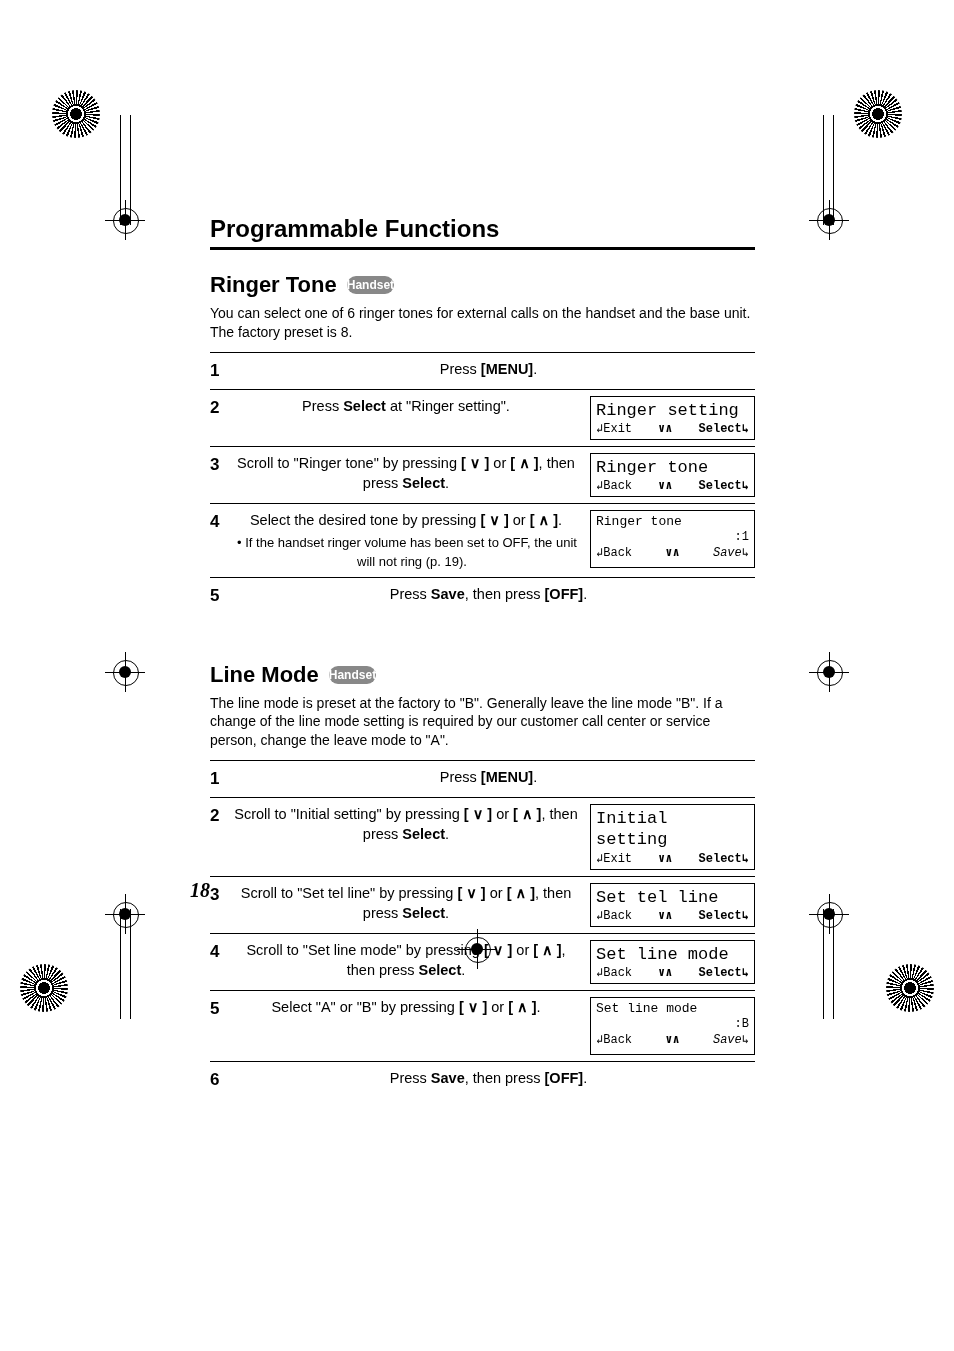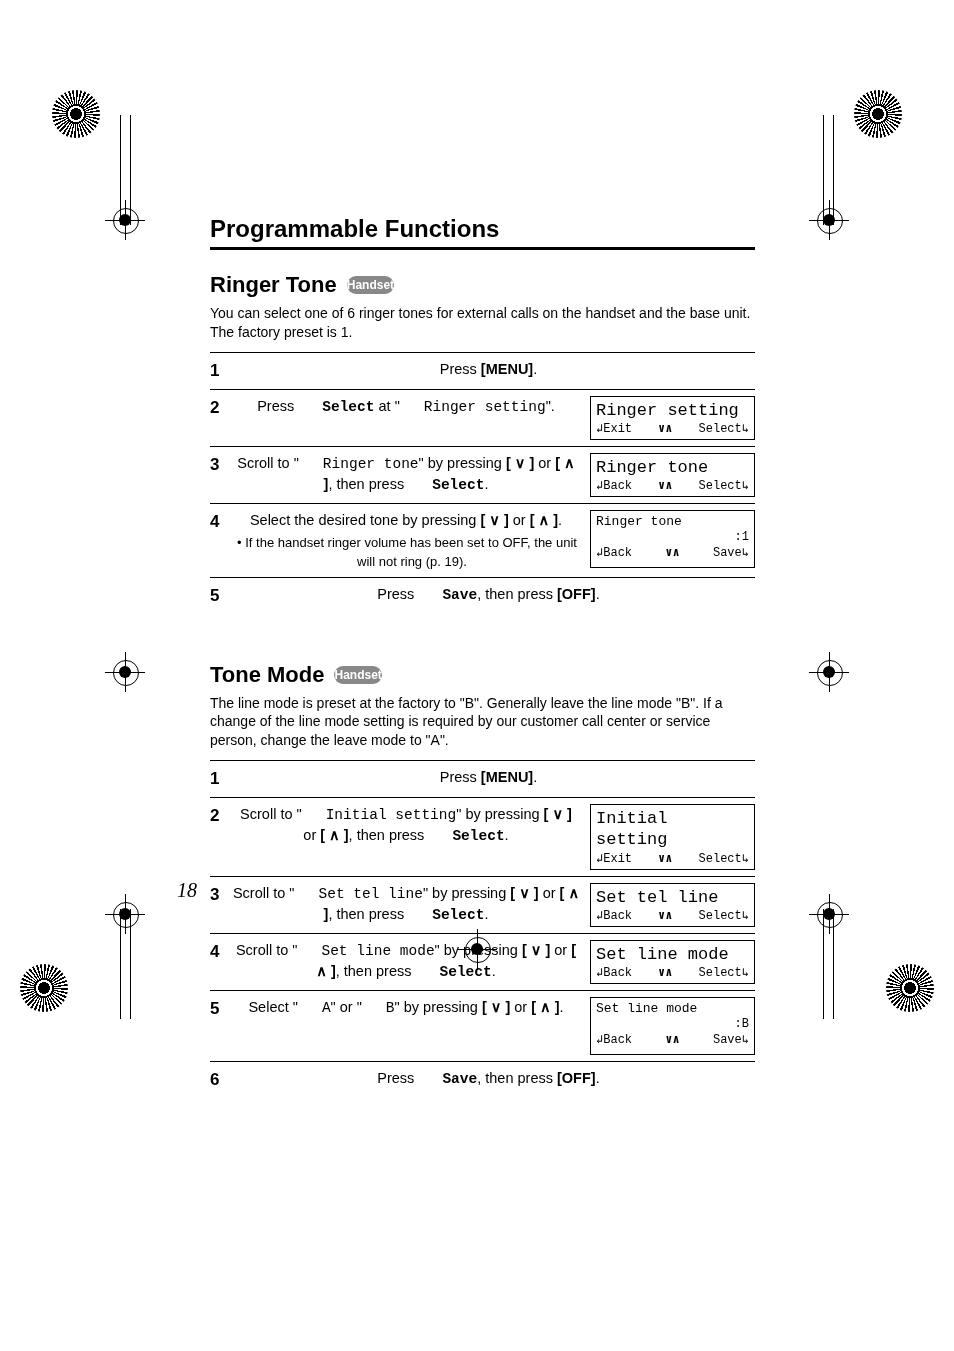--- a/index.html
+++ b/index.html
@@ -42,34 +42,34 @@
   .section-title{display:flex;align-items:center;gap:10px;margin:22px 0 6px 0;}
   .section-title h2{font-size:22px;font-weight:bold;margin:0;}
   .badge{background:#888;color:#fff;font-size:12px;font-weight:bold;padding:2px 0;border-radius:11px;}
   p.intro{font-size:14px;margin:4px 0 10px 0;line-height:1.35;}
 
   .steps{width:100%;}
   .step{display:flex;align-items:flex-start;border-top:1px solid #000;padding:6px 0 6px 0;}
   .step:last-child{border-bottom:none;}
   .num{font-size:17px;font-weight:bold;width:22px;flex:none;line-height:1.4;}
   .txt{flex:1;font-size:14.5px;line-height:1.4;padding-right:10px;text-align:center;}
-  .txt .mono{font-family:Liberation Mono, monospace;margin-left:24px;}
+  .txt .mono{font-family:Liberation Sans, sans-serif;}
   .txt .bold{font-weight:bold;}
   .sub{font-size:13px;margin:4px 0 0 12px;text-indent:-10px;}
   .screen{flex:none;width:165px;border:1.5px solid #000;font-family:"Courier New",monospace;font-size:13px;padding:3px 5px 2px 5px;box-sizing:border-box;line-height:1.25;}
   .screen.tall{min-height:58px;}
   .screen .title-line{font-size:17px;letter-spacing:0px;}
   .screen .title-line.small{font-size:13px;}
   .screen .foot{display:flex;justify-content:space-between;font-size:12px;margin-top:1px;}
-  .screen .foot .r{font-weight:normal;}
-  .screen .foot .r.plain{font-weight:normal;}
+  .screen .foot .r{font-weight:bold;}
+  .screen .foot .r.plain{font-weight:normal;font-style:italic;}
   .screen .mid{text-align:right;font-size:12px;}
   .arrows{font-weight:bold;}
 
-  .pagenum{position:absolute;left:177px;bottom:232px;font-style:italic;font-weight:normal;font-family:"Times New Roman",serif;font-size:20px;}
+  .pagenum{position:absolute;left:190px;bottom:232px;font-style:italic;font-weight:bold;font-family:"Times New Roman",serif;font-size:20px;}
 </style>
 </head>
 <body>
 
 <div class="page">
 
   <div class="regmark tl">
       <div class="color"></div>
     </div>
   <div class="regmark tr">
@@ -118,21 +118,21 @@
       <div class="dot"></div>
     </div>
 
   <div class="content">
     <h1>Programmable Functions</h1>
 
     <div class="section-title">
       <h2>Ringer Tone</h2>
       <span class="badge">Handset</span>
     </div>
-    <p class="intro">You can select one of 6 ringer tones for external calls on the handset and the base unit. The factory preset is 1.</p>
+    <p class="intro">You can select one of 6 ringer tones for external calls on the handset and the base unit. The factory preset is 8.</p>
 
     <div class="steps">
       <div class="step">
         <div class="num">1</div>
         <div class="txt">Press <span class="bold">[MENU]</span>.</div>
       </div>
       <div class="step">
         <div class="num">2</div>
         <div class="txt">Press <span class="mono bold">Select</span> at "<span class="mono">Ringer setting</span>".</div>
         <div class="screen">
@@ -172,21 +172,21 @@
             </div>
         </div>
       </div>
       <div class="step" style="border-bottom:none">
         <div class="num">5</div>
         <div class="txt">Press <span class="mono bold">Save</span>, then press <span class="bold">[OFF]</span>.</div>
       </div>
     </div>
 
     <div class="section-title" style="margin-top:48px">
-      <h2>Tone Mode</h2>
+      <h2>Line Mode</h2>
       <span class="badge">Handset</span>
     </div>
     <p class="intro">The line mode is preset at the factory to "B". Generally leave the line mode "B". If a change of the line mode setting is required by our customer call center or service person, change the leave mode to "A".</p>
 
     <div class="steps">
       <div class="step">
         <div class="num">1</div>
         <div class="txt">Press <span class="bold">[MENU]</span>.</div>
       </div>
       <div class="step">

